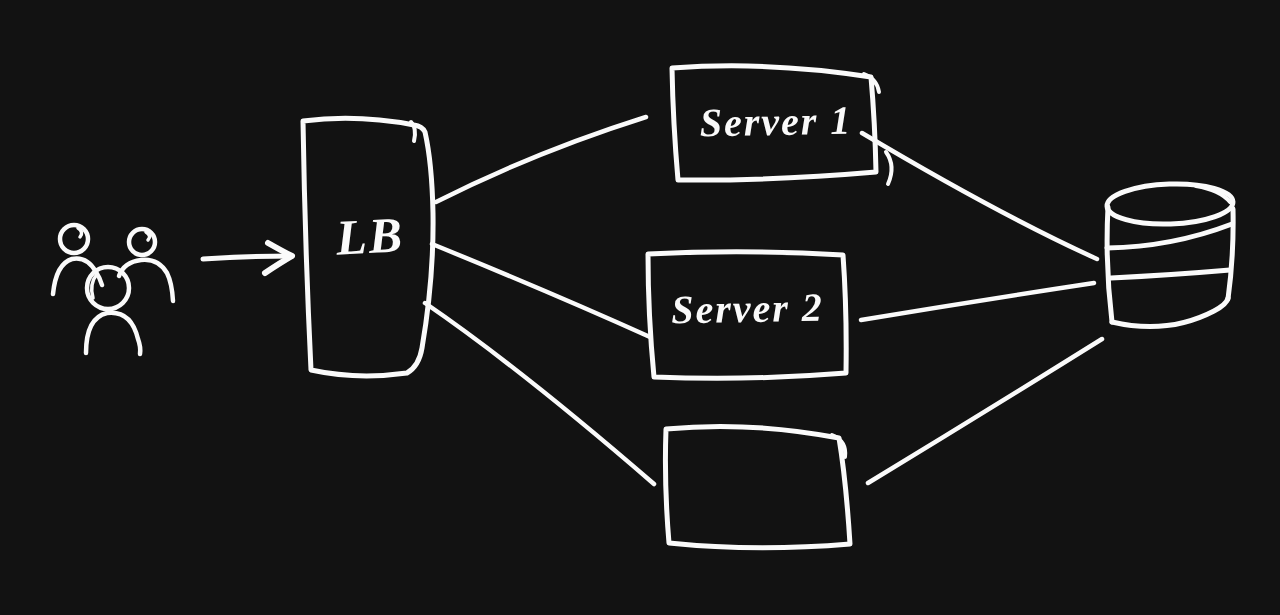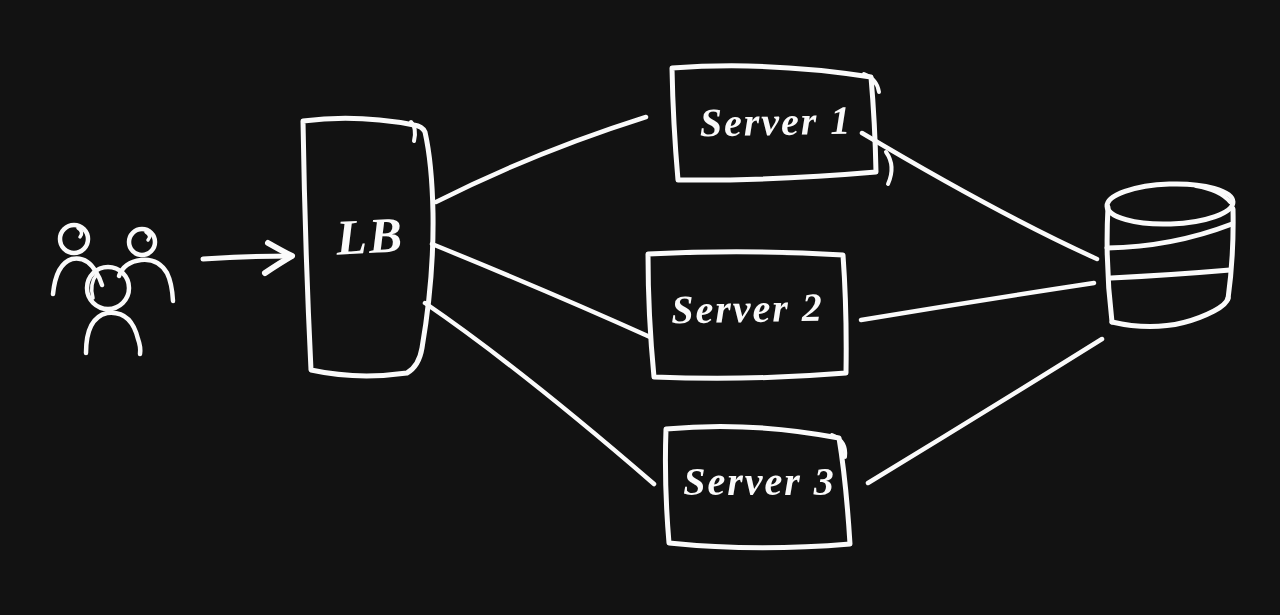--- a/index.html
+++ b/index.html
@@ -121,21 +121,20 @@
       <path d="M 8,9 Q 105,4 203,10 Q 207,65 206,128 Q 108,136 14,132 Q 8,70 8,9 Z" stroke-width="5"></path>
     </svg>
     <div class="node-label server-label s2">Server 2</div>
   </div>
 
   <div class="node" style="left:655px; top:418px; width:215px; height:140px;">
     <svg class="sketch" width="215" height="140" viewBox="0 0 215 140">
       <path d="M 11,11 Q 95,3 184,20 Q 191,62 195,126 Q 100,134 14,125 Q 9,66 11,11 Z" stroke-width="5"></path>
       <path d="M 177,17 Q 192,23 190,39" stroke-width="4"></path>
     </svg>
-    <div class="node-label server-label s3">Server 3</div>
   </div>
 
   <div class="node" style="left:1098px; top:176px; width:145px; height:160px;">
     <svg class="sketch" width="145" height="160" viewBox="0 0 145 160">
       <ellipse cx="72" cy="28" rx="63" ry="20" stroke-width="5" transform="rotate(-2 72 28)"></ellipse>
       <path d="M 98,10 Q 122,14 132,26" stroke-width="4"></path>
       <path d="M 10,31 Q 7,88 14,146" stroke-width="5"></path>
       <path d="M 135,33 Q 136,79 130,123" stroke-width="5"></path>
       <path d="M 9,72 Q 74,71 134,48" stroke-width="5"></path>
       <path d="M 13,102 Q 74,99 132,94" stroke-width="5"></path>

